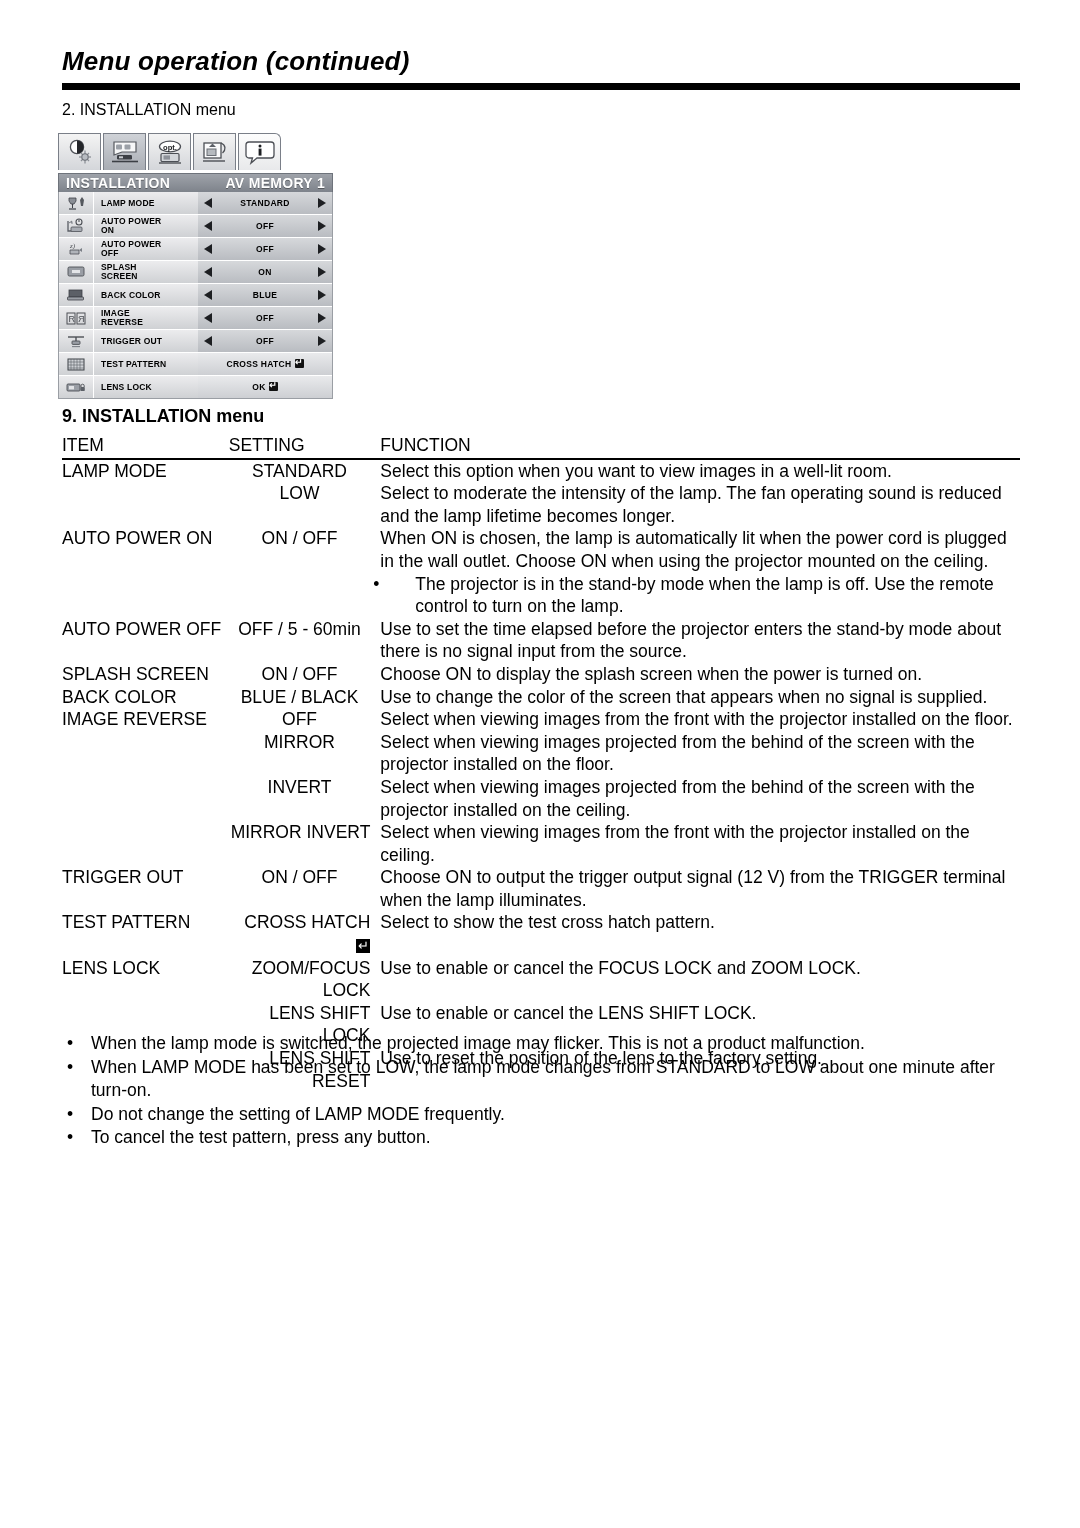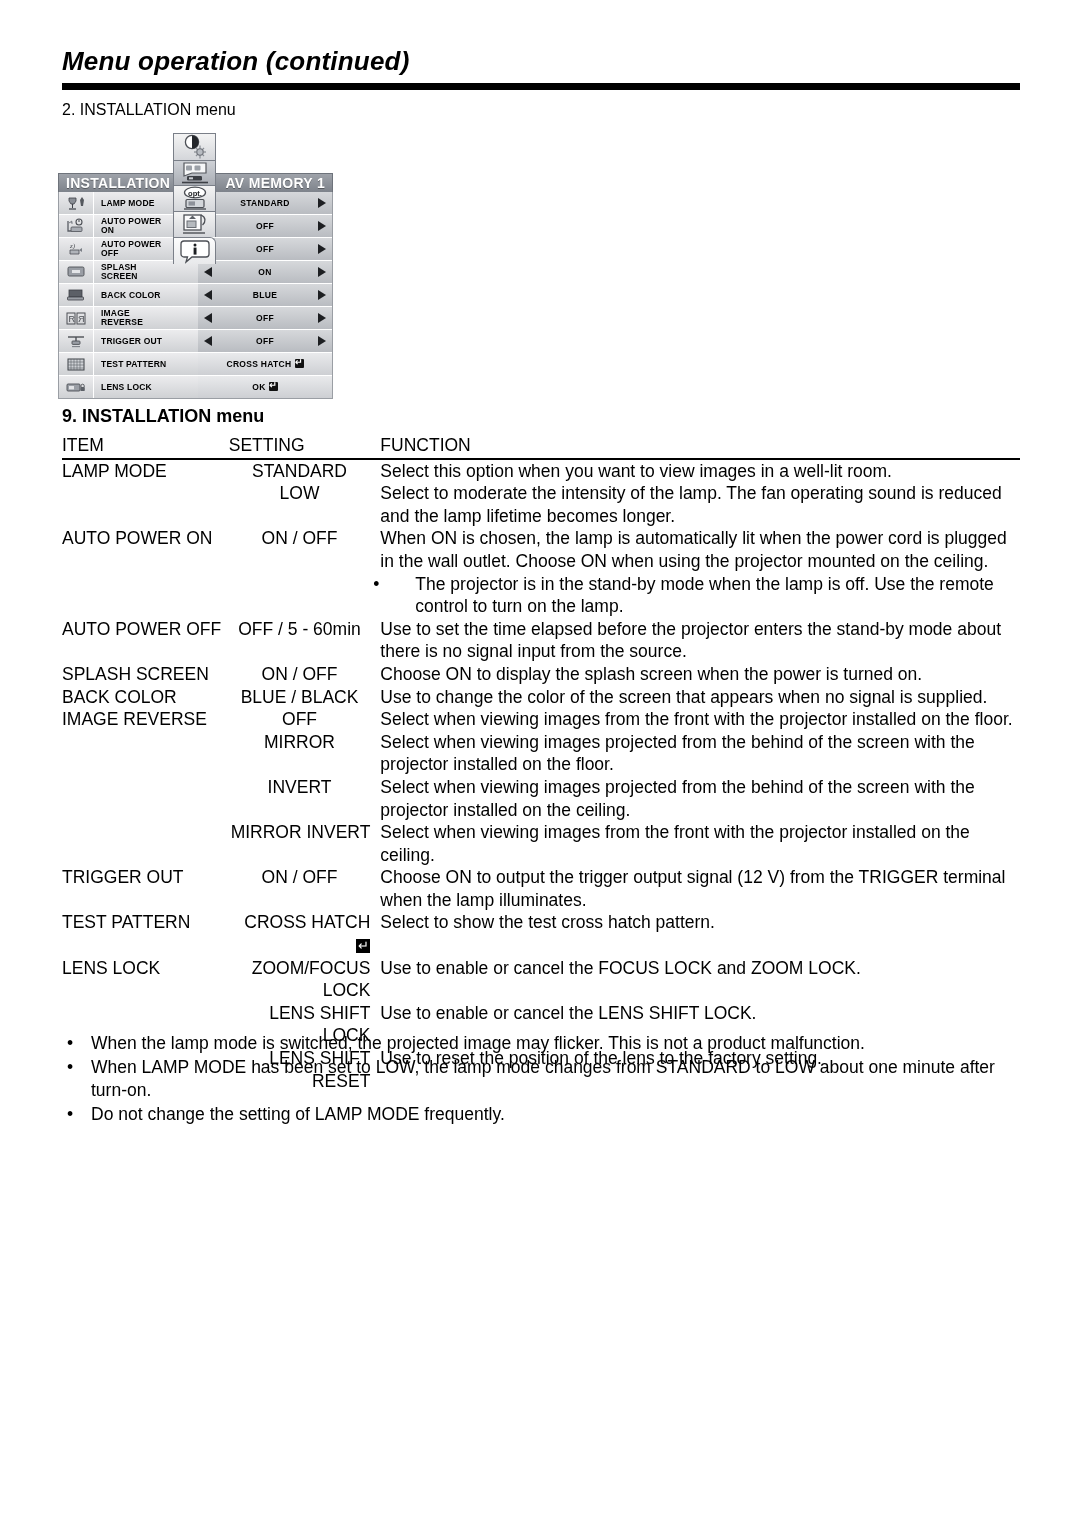--- a/index.html
+++ b/index.html
@@ -49,25 +49,24 @@
 
   
   #osd {
     position: absolute;
     left: 58px;
     top: 133px;
     width: 275px;
   }
   #osd-tabs {
     display: flex;
-    align-items: center;
+    align-items: flex-start;
     height: 40px;
     position: relative;
     z-index: 2;
-    flex-direction: column;
   }
   .osd-tab {
     width: 43px;
     height: 37px;
     border: 1px solid #7a7f88;
     border-bottom: none;
     background: linear-gradient(#f4f4f4, #d4d6da);
     box-sizing: border-box;
     margin-right: 2px;
     position: relative;
@@ -625,15 +624,16 @@
       <td class="col-set right">LENS SHIFT RESET</td>
       <td class="col-func">Use to reset the position of the lens to the factory setting.</td>
     </tr>
   </tbody>
 </table>
 
 <div id="notes">
   <div class="note">When the lamp mode is switched, the projected image may flicker. This is not a product malfunction.</div>
   <div class="note">When LAMP MODE has been set to LOW, the lamp mode changes from STANDARD to LOW about one minute after turn-on.</div>
   <div class="note">Do not change the setting of LAMP MODE frequently.</div>
+  <div class="note">To cancel the test pattern, press any button.</div>
 </div>
 
 <div id="footer">EN-26</div>
 
 </body></html>

